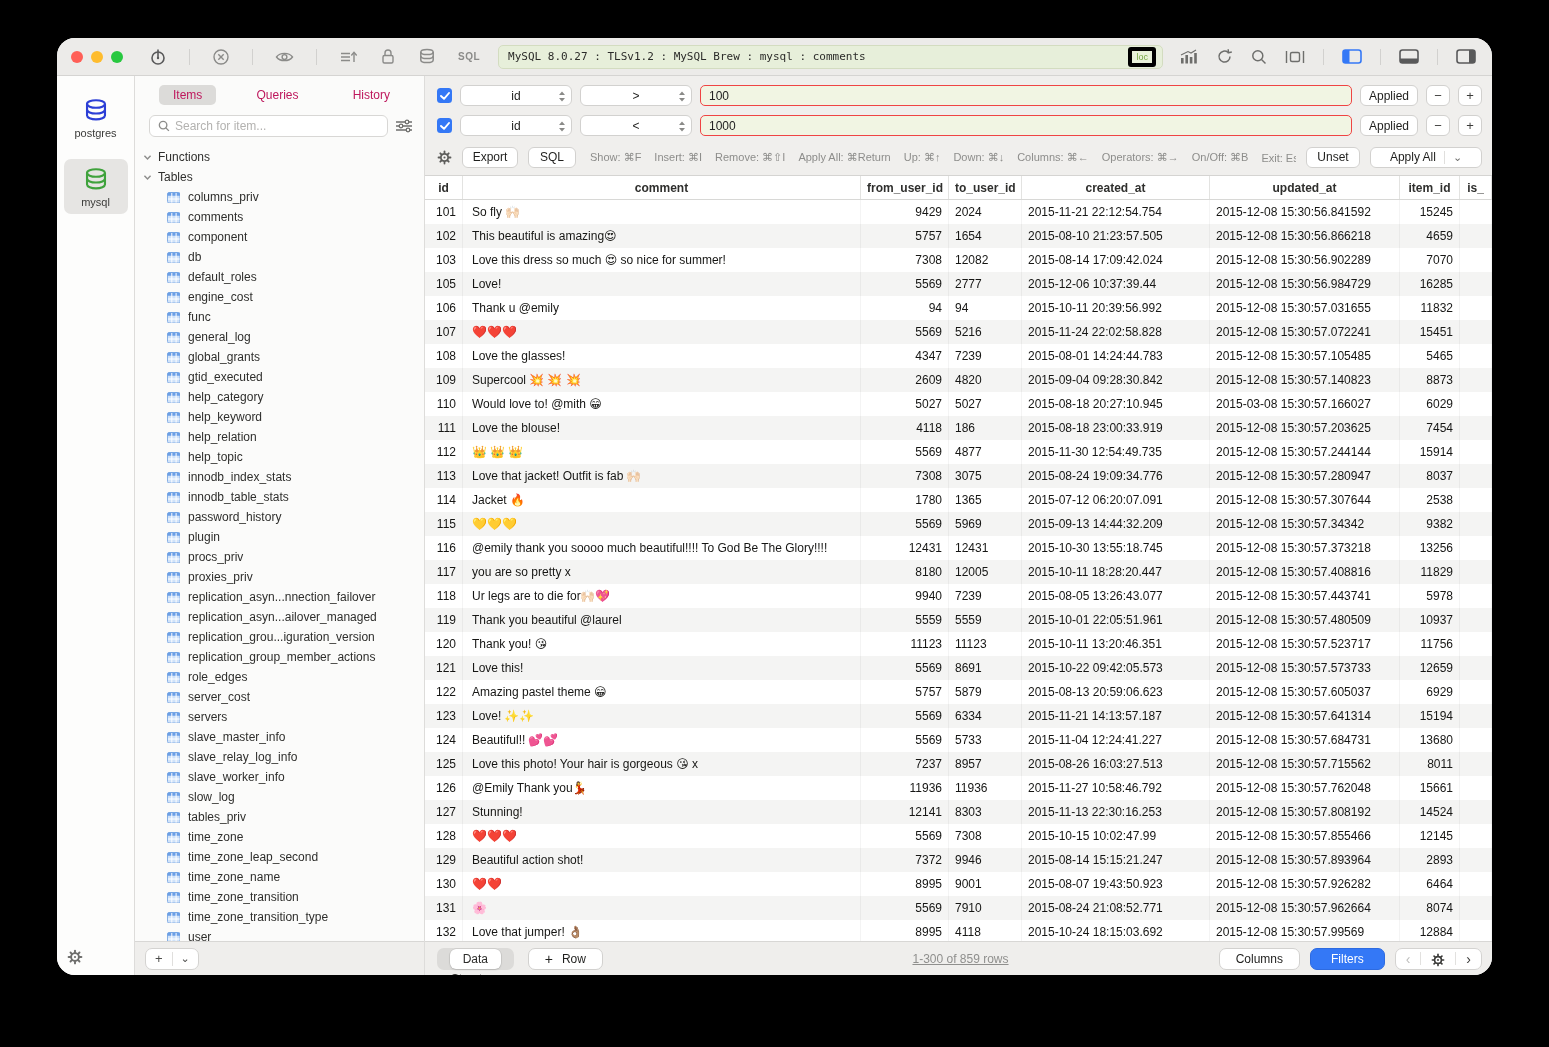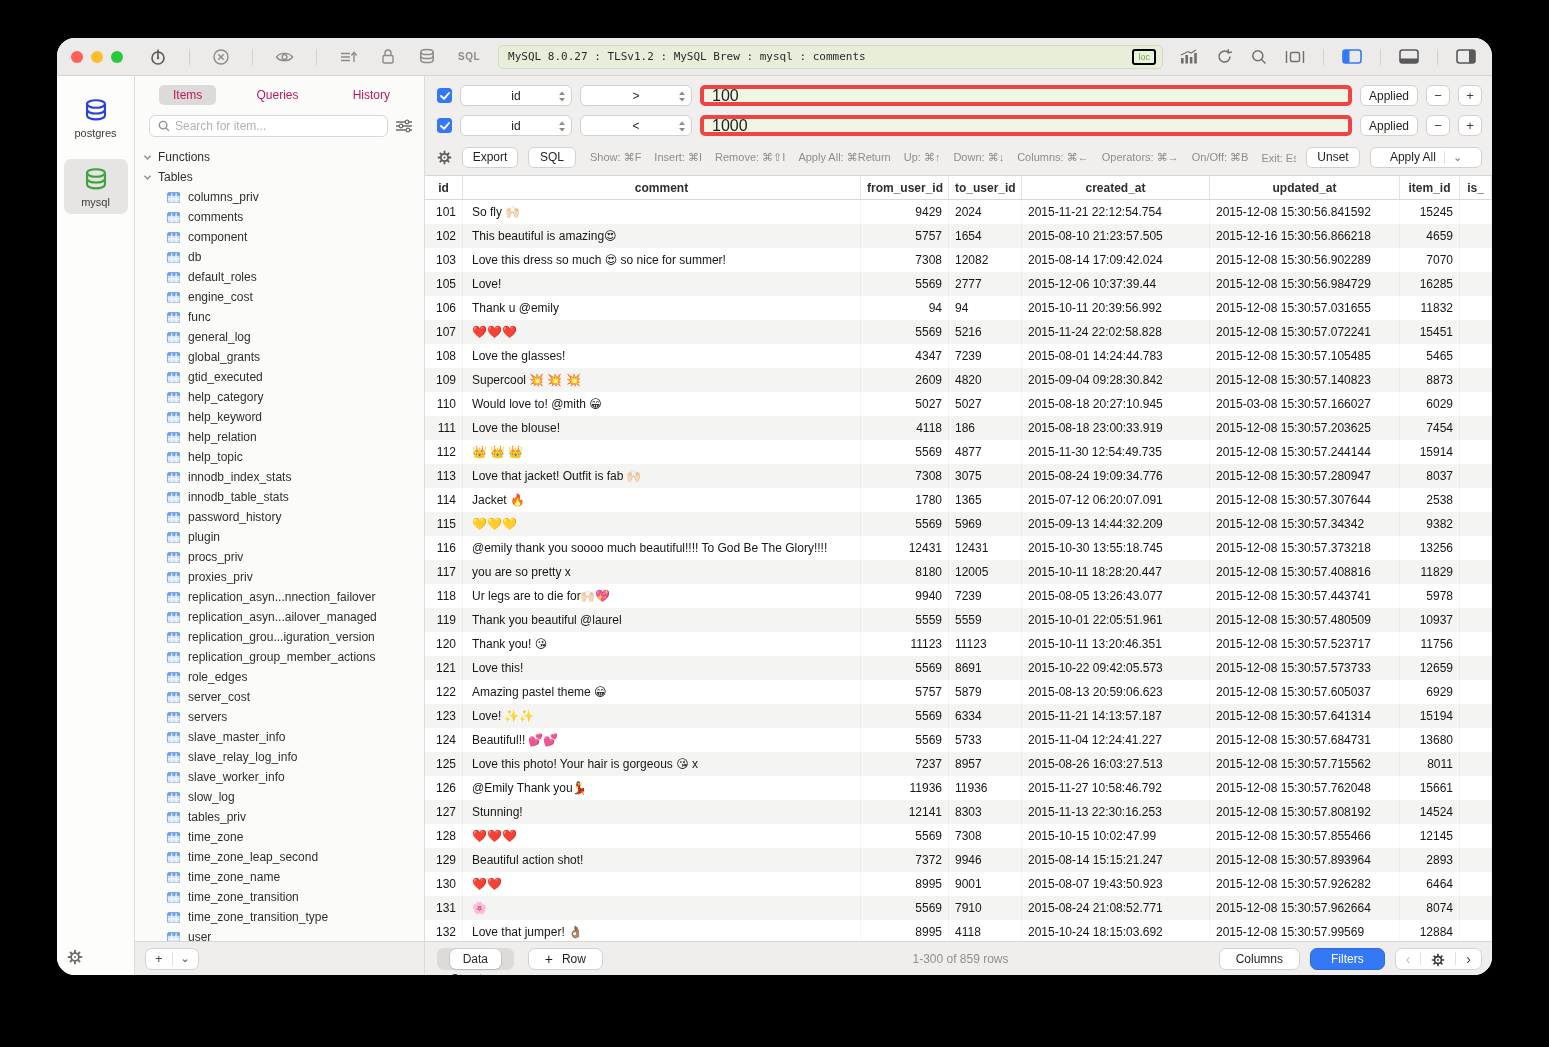--- a/index.html
+++ b/index.html
@@ -20,21 +20,21 @@
   .tl{ width:12px; height:12px; border-radius:50%; }
   .tl.red{ background:#ff5f57; } .tl.yellow{ background:#febc2e; } .tl.green{ background:#28c840; }
   .tb-icons{ display:flex; align-items:center; gap:22px; margin-left:26px; color:#8b8b89; }
   .tb-sep{ width:1px; height:16px; background:#d2d1cf; }
   .sql-badge{ font-size:10px; font-weight:bold; letter-spacing:.5px; color:#8b8b89; }
   .conn-field{ flex:1; height:24px; margin:0 16px 0 18px; background:var(--conn-bg);
                border:1px solid #d3dcc0; border-radius:5px; display:flex; align-items:center;
                padding:0 6px 0 9px; min-width:0; }
   .conn-field .txt{ font-family:"DejaVu Sans Mono","Liberation Mono",monospace; font-size:11px;
                     color:#2b2b29; white-space:nowrap; overflow:hidden; flex:1; }
-  .loc-badge{ font-size:9px; color:#76a845; border:2px solid #000000; border-radius:3px;
+  .loc-badge{ font-size:9px; color:#76a845; border:4px solid #000000; border-radius:3px;
               padding:0 4px; line-height:12px; background:#e9f2da; }
   .tb-right{ display:flex; align-items:center; gap:18px; margin-right:16px; color:#6e6e6c; }
 
   
   .content{ flex:1; display:flex; min-height:0; }
   .rail{ width:78px; background:#fdfdfc; border-right:1px solid #dddcda; position:relative; flex:0 0 auto; }
   .rail-item{ width:64px; margin:14px auto 0; padding:8px 0 6px; border-radius:7px; text-align:center; }
   .rail-item.selected{ background:#e6e5e3; }
   .rail-item .lbl{ display:block; font-size:11px; color:#3b3b39; margin-top:4px; }
   .rail-gear{ position:absolute; left:10px; bottom:10px; }
@@ -66,22 +66,22 @@
   .filters{ height:100px; background:#f0efed; border-bottom:1px solid var(--chrome-border);
             padding:9px 10px 0 12px; flex:0 0 auto; }
   .f-row{ display:flex; align-items:center; gap:8px; height:21px; margin-bottom:9px; }
   .checkbox{ width:15px; height:15px; border-radius:3.5px; background:var(--accent);
              display:inline-flex; align-items:center; justify-content:center; flex:0 0 auto; }
   .pill{ background:#fff; border:1px solid #d2d1cf; border-radius:6px; height:21px;
          display:inline-flex; align-items:center; justify-content:center; font-size:12px; color:#1f1f1d; }
   .select{ width:112px; position:relative; }
   .select .sel-label{ font-style:normal; flex:1; text-align:center; }
   .select .stepper{ position:absolute; right:5px; top:4px; }
-  .f-value{ flex:1; height:21px; background:var(--filter-bg); border:4px solid #ef4444; border-radius:5px;
-            font-size:16px; color:#222; padding:0 8px; font-family:inherit; outline:none; min-width:0; }
+  .f-value{ flex:1; height:21px; background:var(--filter-bg); border:1px solid #ef4444; border-radius:5px;
+            font-size:12px; color:#222; padding:0 8px; font-family:inherit; outline:none; min-width:0; }
   .btn-applied{ width:58px; }
   .btn-sq{ width:24px; color:#3c3c3a; font-size:13px; }
   .f-actions{ display:flex; align-items:center; gap:10px; height:24px; overflow:hidden; }
   .btn-export{ width:56px; } .btn-sql{ width:48px; }
   .shortcuts{ display:flex; gap:13px; font-size:11px; color:#8d8d8b; white-space:nowrap;
               overflow:hidden; flex:1; min-width:0; margin-left:4px;align-items:flex-end; }
   .btn-unset{ width:54px; flex:0 0 auto; }
   .btn-applyall{ width:112px; flex:0 0 auto; gap:8px; }
   .btn-applyall .vr{ width:1px; height:13px; background:#e0dfdd; }
 
@@ -96,21 +96,21 @@
   .al-r{ text-align:right; } .al-l{ text-align:left; }
   .g-cell.cmt{ padding-left:9px; }
 
   
   .footer{ height:34px; background:#efeeec; border-top:1px solid #d8d7d5; flex:0 0 auto;
            display:flex; align-items:center; padding:0 10px 0 12px; position:relative; }
   .seg{ background:#dcdbd9; border-radius:7px; height:22px; display:flex; align-items:center; padding:1px;flex-direction:column; }
   .seg span{ font-size:12px; color:#2d2d2b; padding:0 13px; height:20px; line-height:20px; border-radius:6px; }
   .seg span.active{ background:#fff; box-shadow:0 0 0 .5px rgba(0,0,0,.12), 0 1px 2px rgba(0,0,0,.12); }
   .addrow{ margin-left:14px; height:22px; border-radius:7px; padding:0 16px; gap:9px; font-size:12px; }
-  .rowcount{ position:absolute; left:4px; right:0; text-align:center; font-size:12px; color:#8f8f8d; pointer-events:none; }
+  .rowcount{ position:absolute; left:4px; right:0; text-align:center; font-size:12px; color:#8f8f8d; pointer-events:none;text-decoration:underline; }
   .foot-right{ margin-left:auto; display:flex; align-items:center; gap:10px; }
   .btn-columns{ height:22px; border-radius:7px; padding:4px 16px; }
   .btn-filters{ height:22px; border-radius:7px; padding:0 20px; background:var(--accent);
                 border:1px solid #2e6be0; color:#fff; display:inline-flex; align-items:center; font-size:12px; }
   .navgroup{ height:22px; background:#fff; border:1px solid #d4d3d1; border-radius:7px;
              display:flex; align-items:center; }
   .navgroup .ng{ padding:0 10px; font-size:14px; line-height:20px; color:#3a3a38; }
   .navgroup .ng.dim{ color:#bdbdbb; }
   .navgroup .vr{ width:1px; height:13px; background:#e2e1df; }
   svg{ display:block; }
@@ -679,21 +679,21 @@
               <span class="g-cell al-l">2015-12-08 15:30:56.841592</span>
               <span class="g-cell al-r">15245</span>
               <span class="g-cell al-l"></span>
             </div>
             <div class="g-row stripe">
               <span class="g-cell al-r">102</span>
               <span class="g-cell al-l cmt">This beautiful is amazing😍</span>
               <span class="g-cell al-r">5757</span>
               <span class="g-cell al-l">1654</span>
               <span class="g-cell al-l">2015-08-10 21:23:57.505</span>
-              <span class="g-cell al-l">2015-12-16 15:30:56.866218</span>
+              <span class="g-cell al-l">2015-12-08 15:30:56.866218</span>
               <span class="g-cell al-r">4659</span>
               <span class="g-cell al-l"></span>
             </div>
             <div class="g-row">
               <span class="g-cell al-r">103</span>
               <span class="g-cell al-l cmt">Love this dress so much 😍 so nice for summer!</span>
               <span class="g-cell al-r">7308</span>
               <span class="g-cell al-l">12082</span>
               <span class="g-cell al-l">2015-08-14 17:09:42.024</span>
               <span class="g-cell al-l">2015-12-08 15:30:56.902289</span>

